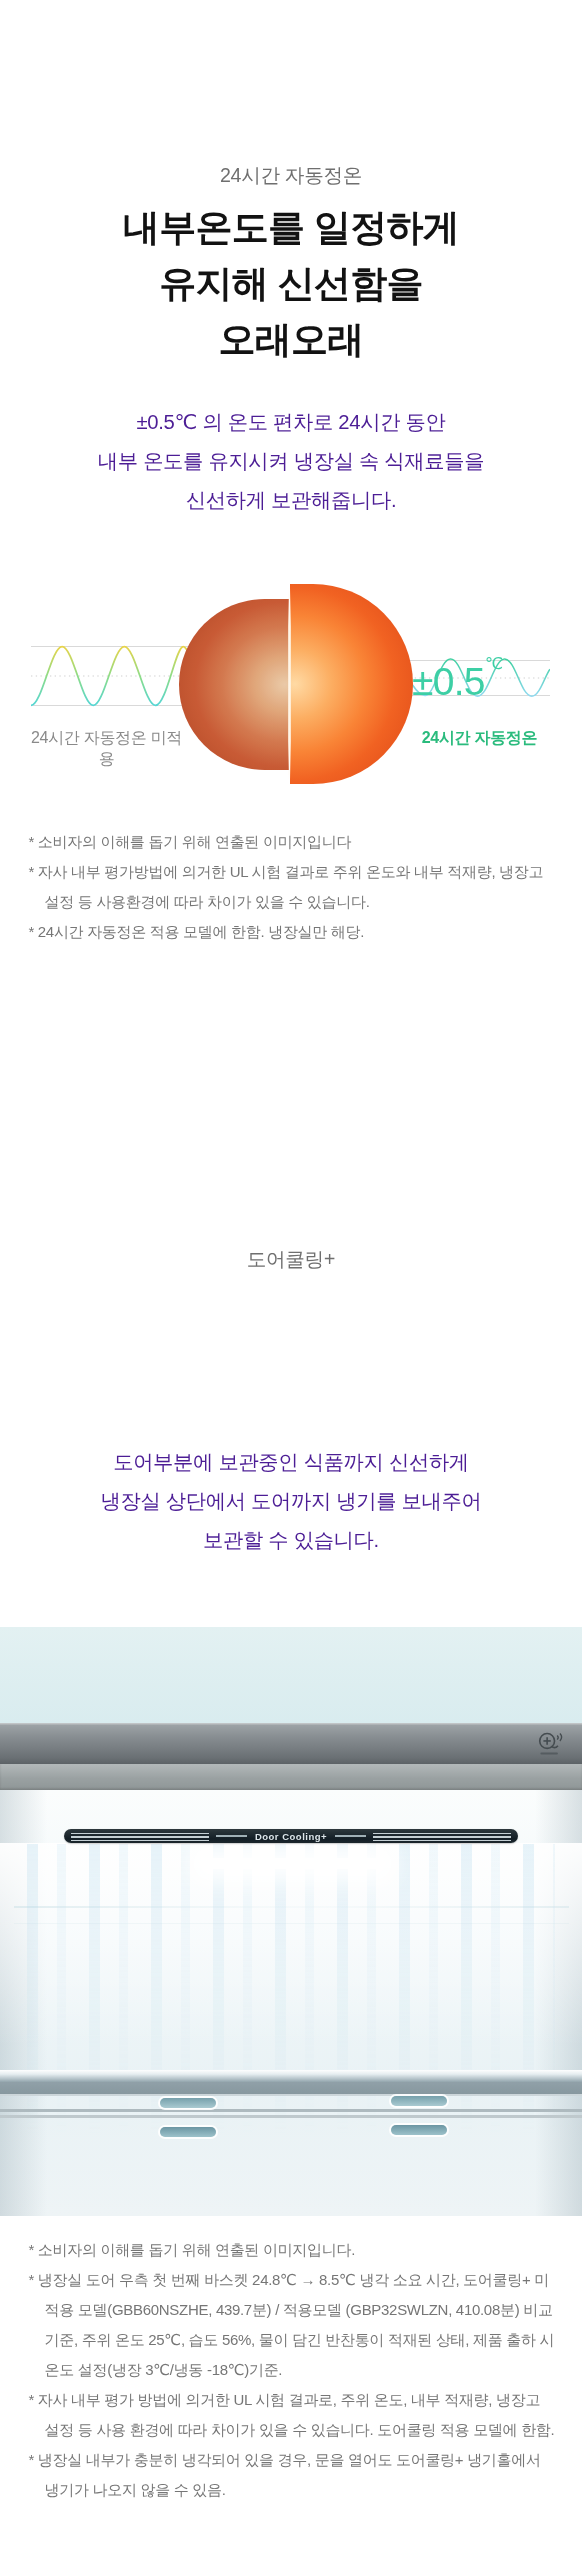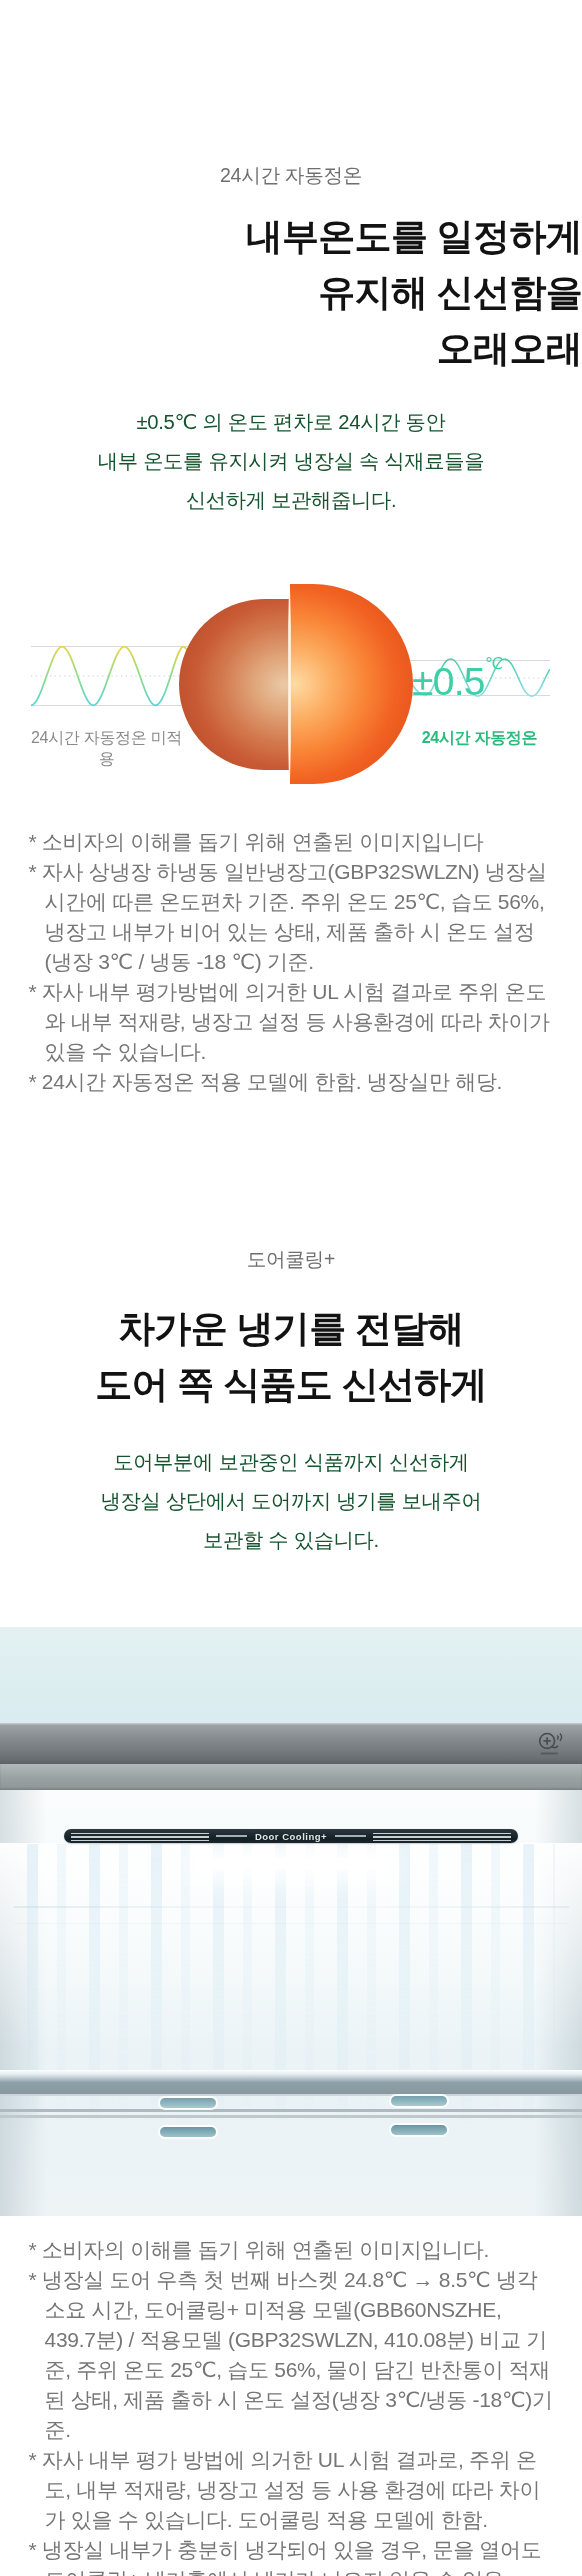--- a/index.html
+++ b/index.html
@@ -3,23 +3,23 @@
 <meta charset="utf-8">
 <style>
   html,body{margin:0;padding:0;background:#ffffff;}
   .page{position:relative;width:582px;height:2576px;background:#ffffff;overflow:hidden;
         font-family:"Liberation Sans","DejaVu Sans",sans-serif;}
   .abs{position:absolute;}
   .center{left:0;right:0;text-align:center;}
 
   .eyebrow{font-size:19.6px;color:#6f6f6f;letter-spacing:-0.3px;}
   .big-title{font-size:37px;line-height:56px;font-weight:700;color:#121212;letter-spacing:-0.7px;}
-  .subtitle{font-size:20.3px;line-height:39px;color:#14532d;letter-spacing:-0.3px;}
-
-  .notes{width:528px;font-size:21px;line-height:30px;color:#767676;letter-spacing:-0.3px;}
+  .subtitle{font-size:20.3px;line-height:39px;color:#4c1d95;letter-spacing:-0.3px;}
+
+  .notes{width:528px;font-size:15px;line-height:30px;color:#767676;letter-spacing:-0.3px;}
   .notes p{margin:0;padding-left:16.2px;text-indent:-16.2px;}
 
   
   .wave-svg{display:block;}
   .temp-badge{font-size:39px;font-weight:400;color:#3dcfa5;letter-spacing:-0.7px;z-index:4;}
   .temp-badge sup{font-size:16.2px;vertical-align:26px;font-weight:400;}
   .fig-label{font-size:16px;color:#8a8a8a;letter-spacing:-0.3px;z-index:4;}
   .fig-label.on{color:#2abb7d;font-weight:700;}
 
   .tomato{z-index:2;}
@@ -79,21 +79,21 @@
     background:linear-gradient(to bottom,#76a0ab,#a9cad1);box-shadow:0 0 0 2px rgba(255,255,255,.9);}
   .care-icon{z-index:6;}
 </style>
 </head>
 <body>
 
 <div class="page">
 
   <div class="abs center eyebrow" style="top:162px;">24시간 자동정온</div>
 
-  <div class="abs center big-title" style="top:209px;text-align:right;">
+  <div class="abs center big-title" style="top:200px;">
     <div>내부온도를 일정하게</div>
     <div>유지해 신선함을</div>
     <div>오래오래</div>
   </div>
 
   <div class="abs center subtitle" style="top:403px;">
     <div>±0.5℃ 의 온도 편차로 24시간 동안</div>
     <div>내부 온도를 유지시켜 냉장실 속 식재료들을</div>
     <div>신선하게 보관해줍니다.</div>
   </div>
@@ -136,31 +136,26 @@
     <div class="abs temp-badge" style="left:412px;top:654px;margin-top:-575px;">
       <span>±0.5</span><sup>℃</sup>
     </div>
 
     <div class="abs fig-label" style="left:27px;top:728px;margin-top:-575px;width:159px;text-align:center;">24시간 자동정온 미적용</div>
     <div class="abs fig-label on" style="left:405px;top:728px;margin-top:-575px;width:149px;text-align:center;">24시간 자동정온</div>
   </div>
 
   <div class="abs notes" style="left:28.4px;top:827px;">
     <p>* 소비자의 이해를 돕기 위해 연출된 이미지입니다</p>
-    <p>* 자사 상냉장 하냉동 일반냉장고(GBP32SWLZN) 냉장실 시간에 따른 온도편차 기준. 주위 온도 25℃, 습도 56%, 냉장고 내부가 비어 있는 상태, 제품 출하 시 온도 설정 (냉장 3℃ / 냉동 -18 ℃) 기준.</p>
     <p>* 자사 내부 평가방법에 의거한 UL 시험 결과로 주위 온도와 내부 적재량, 냉장고 설정 등 사용환경에 따라 차이가 있을 수 있습니다.</p>
     <p>* 24시간 자동정온 적용 모델에 한함. 냉장실만 해당.</p>
   </div>
 
   <div class="abs center eyebrow" style="top:1246px;font-family:Liberation Mono, monospace;">도어쿨링+</div>
 
-  <div class="abs center big-title" style="top:1301px;">
-    <div>차가운 냉기를 전달해</div>
-    <div>도어 쪽 식품도 신선하게</div>
-  </div>
 
   <div class="abs center subtitle" style="top:1443px;">
     <div>도어부분에 보관중인 식품까지 신선하게</div>
     <div>냉장실 상단에서 도어까지 냉기를 보내주어</div>
     <div>보관할 수 있습니다.</div>
   </div>
 
   <div class="abs fridge" style="left:0;top:1627px;">
     <div class="band-sky"></div>
     <div class="band-steel">

